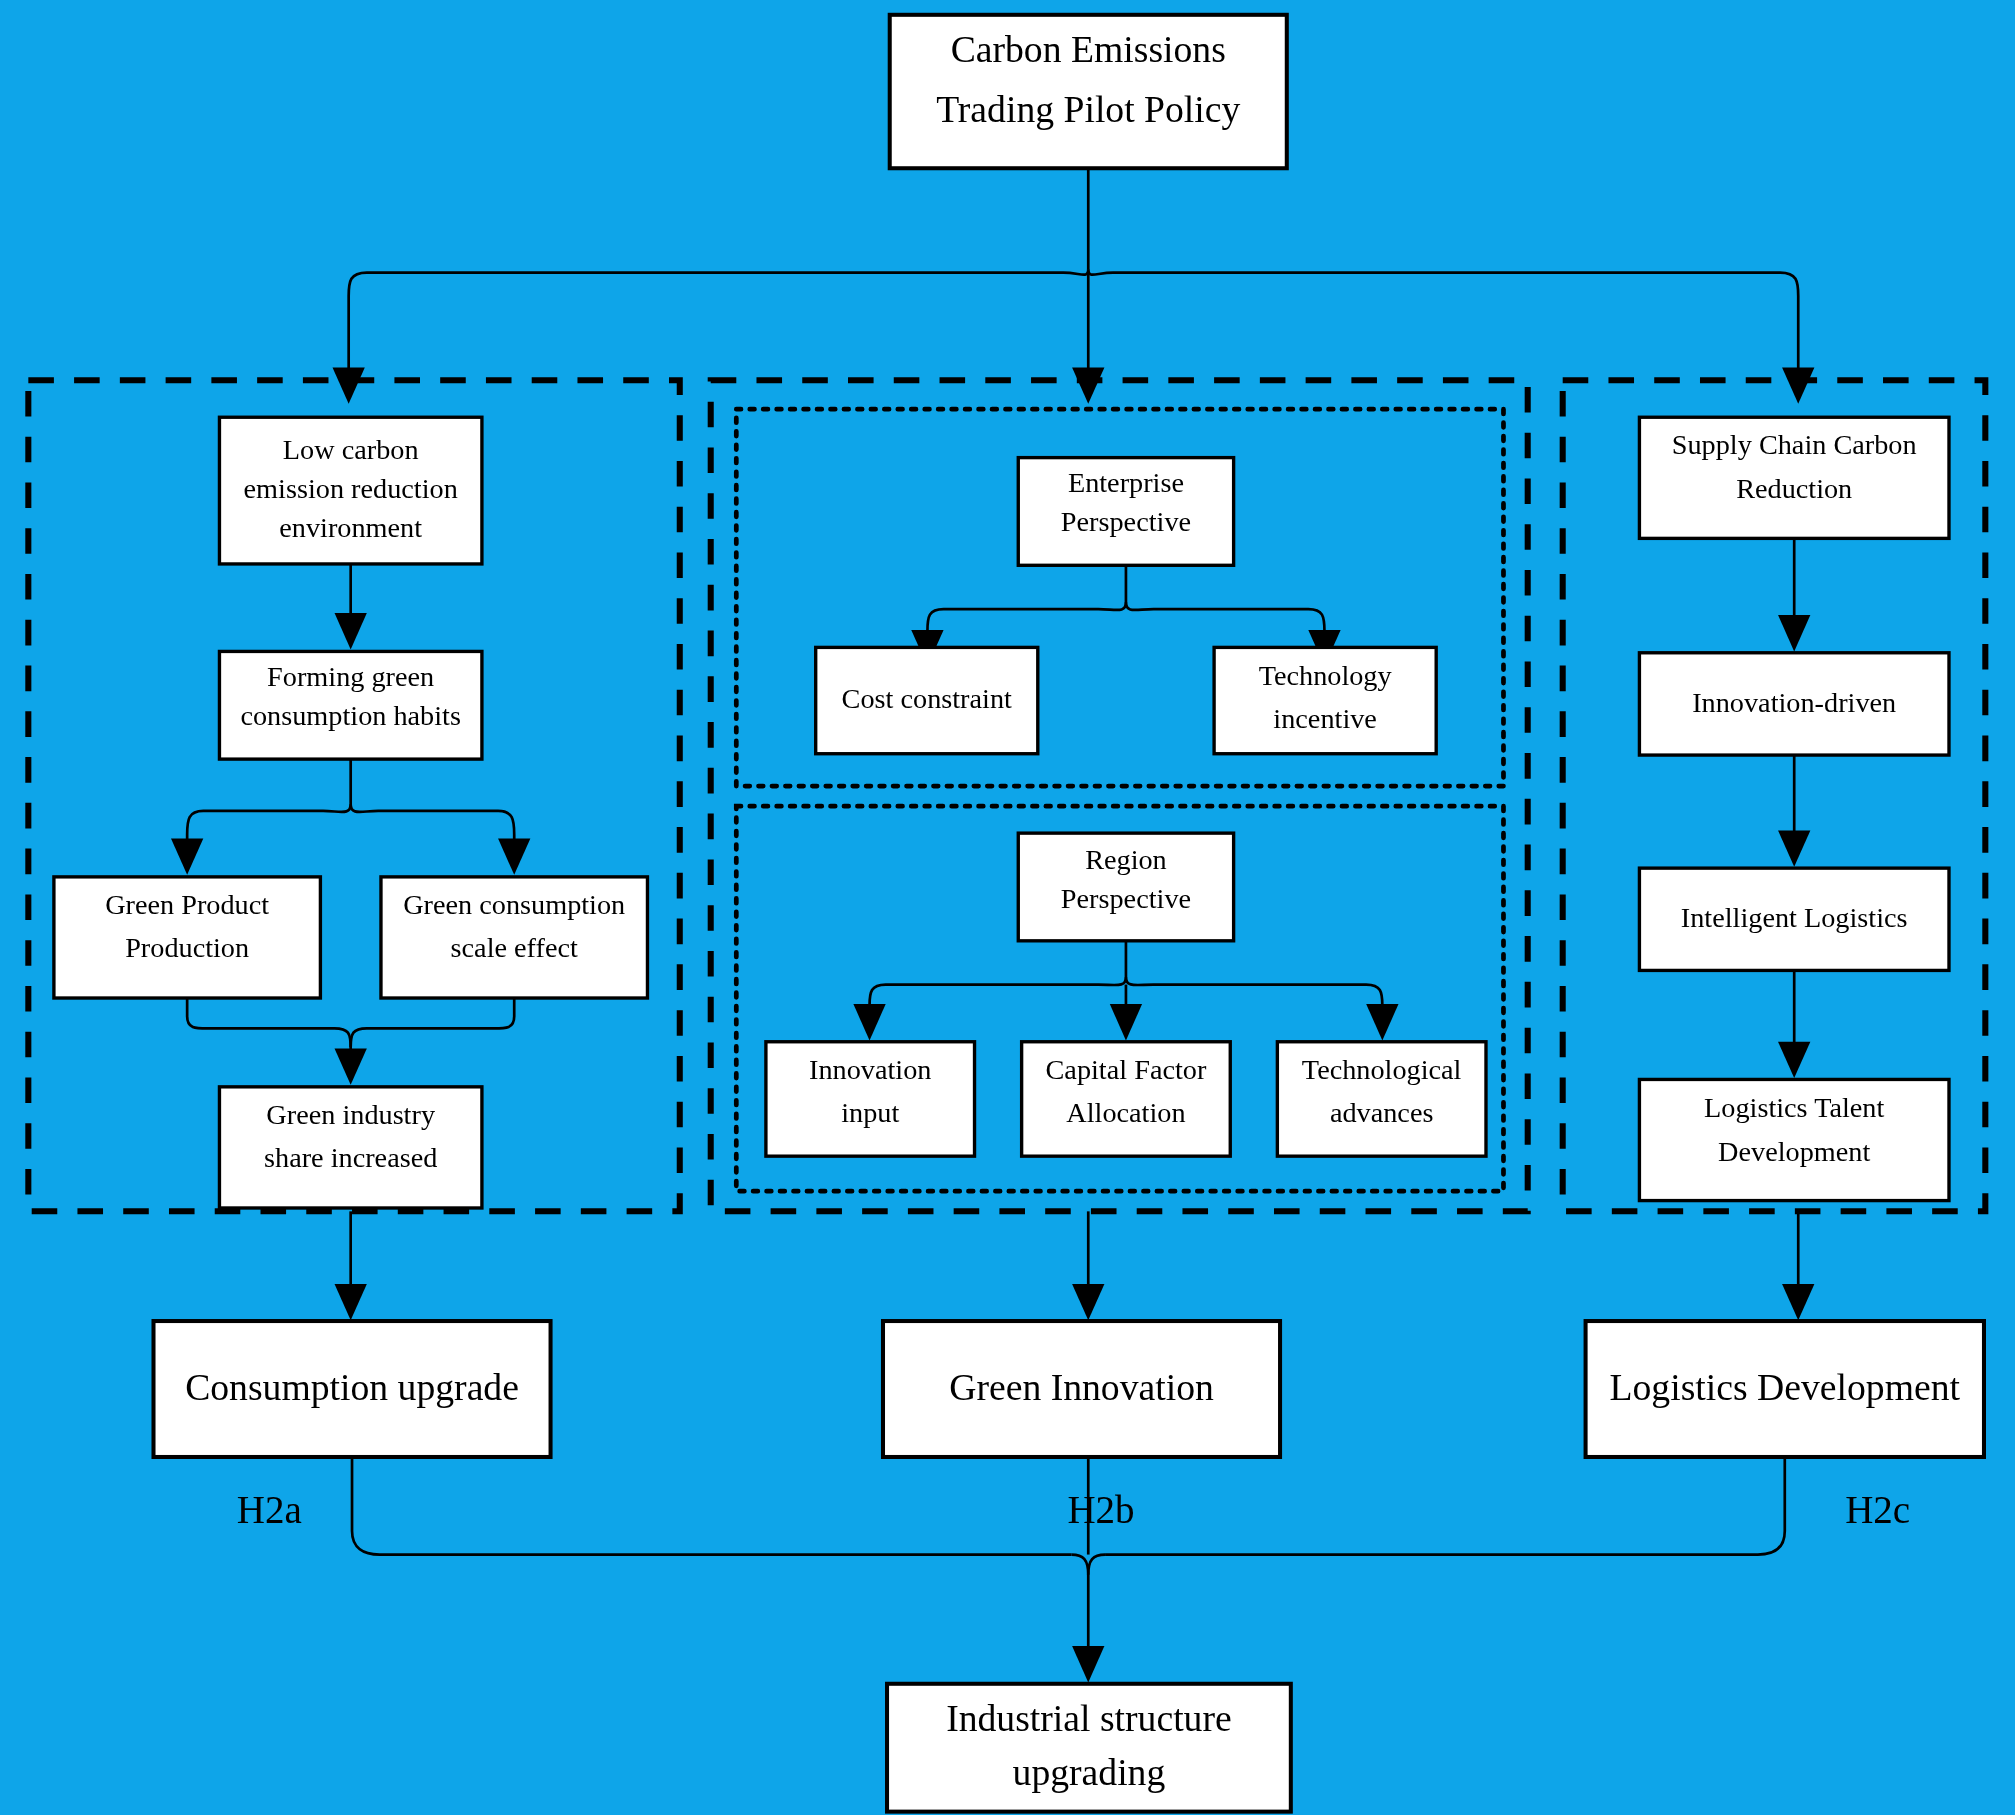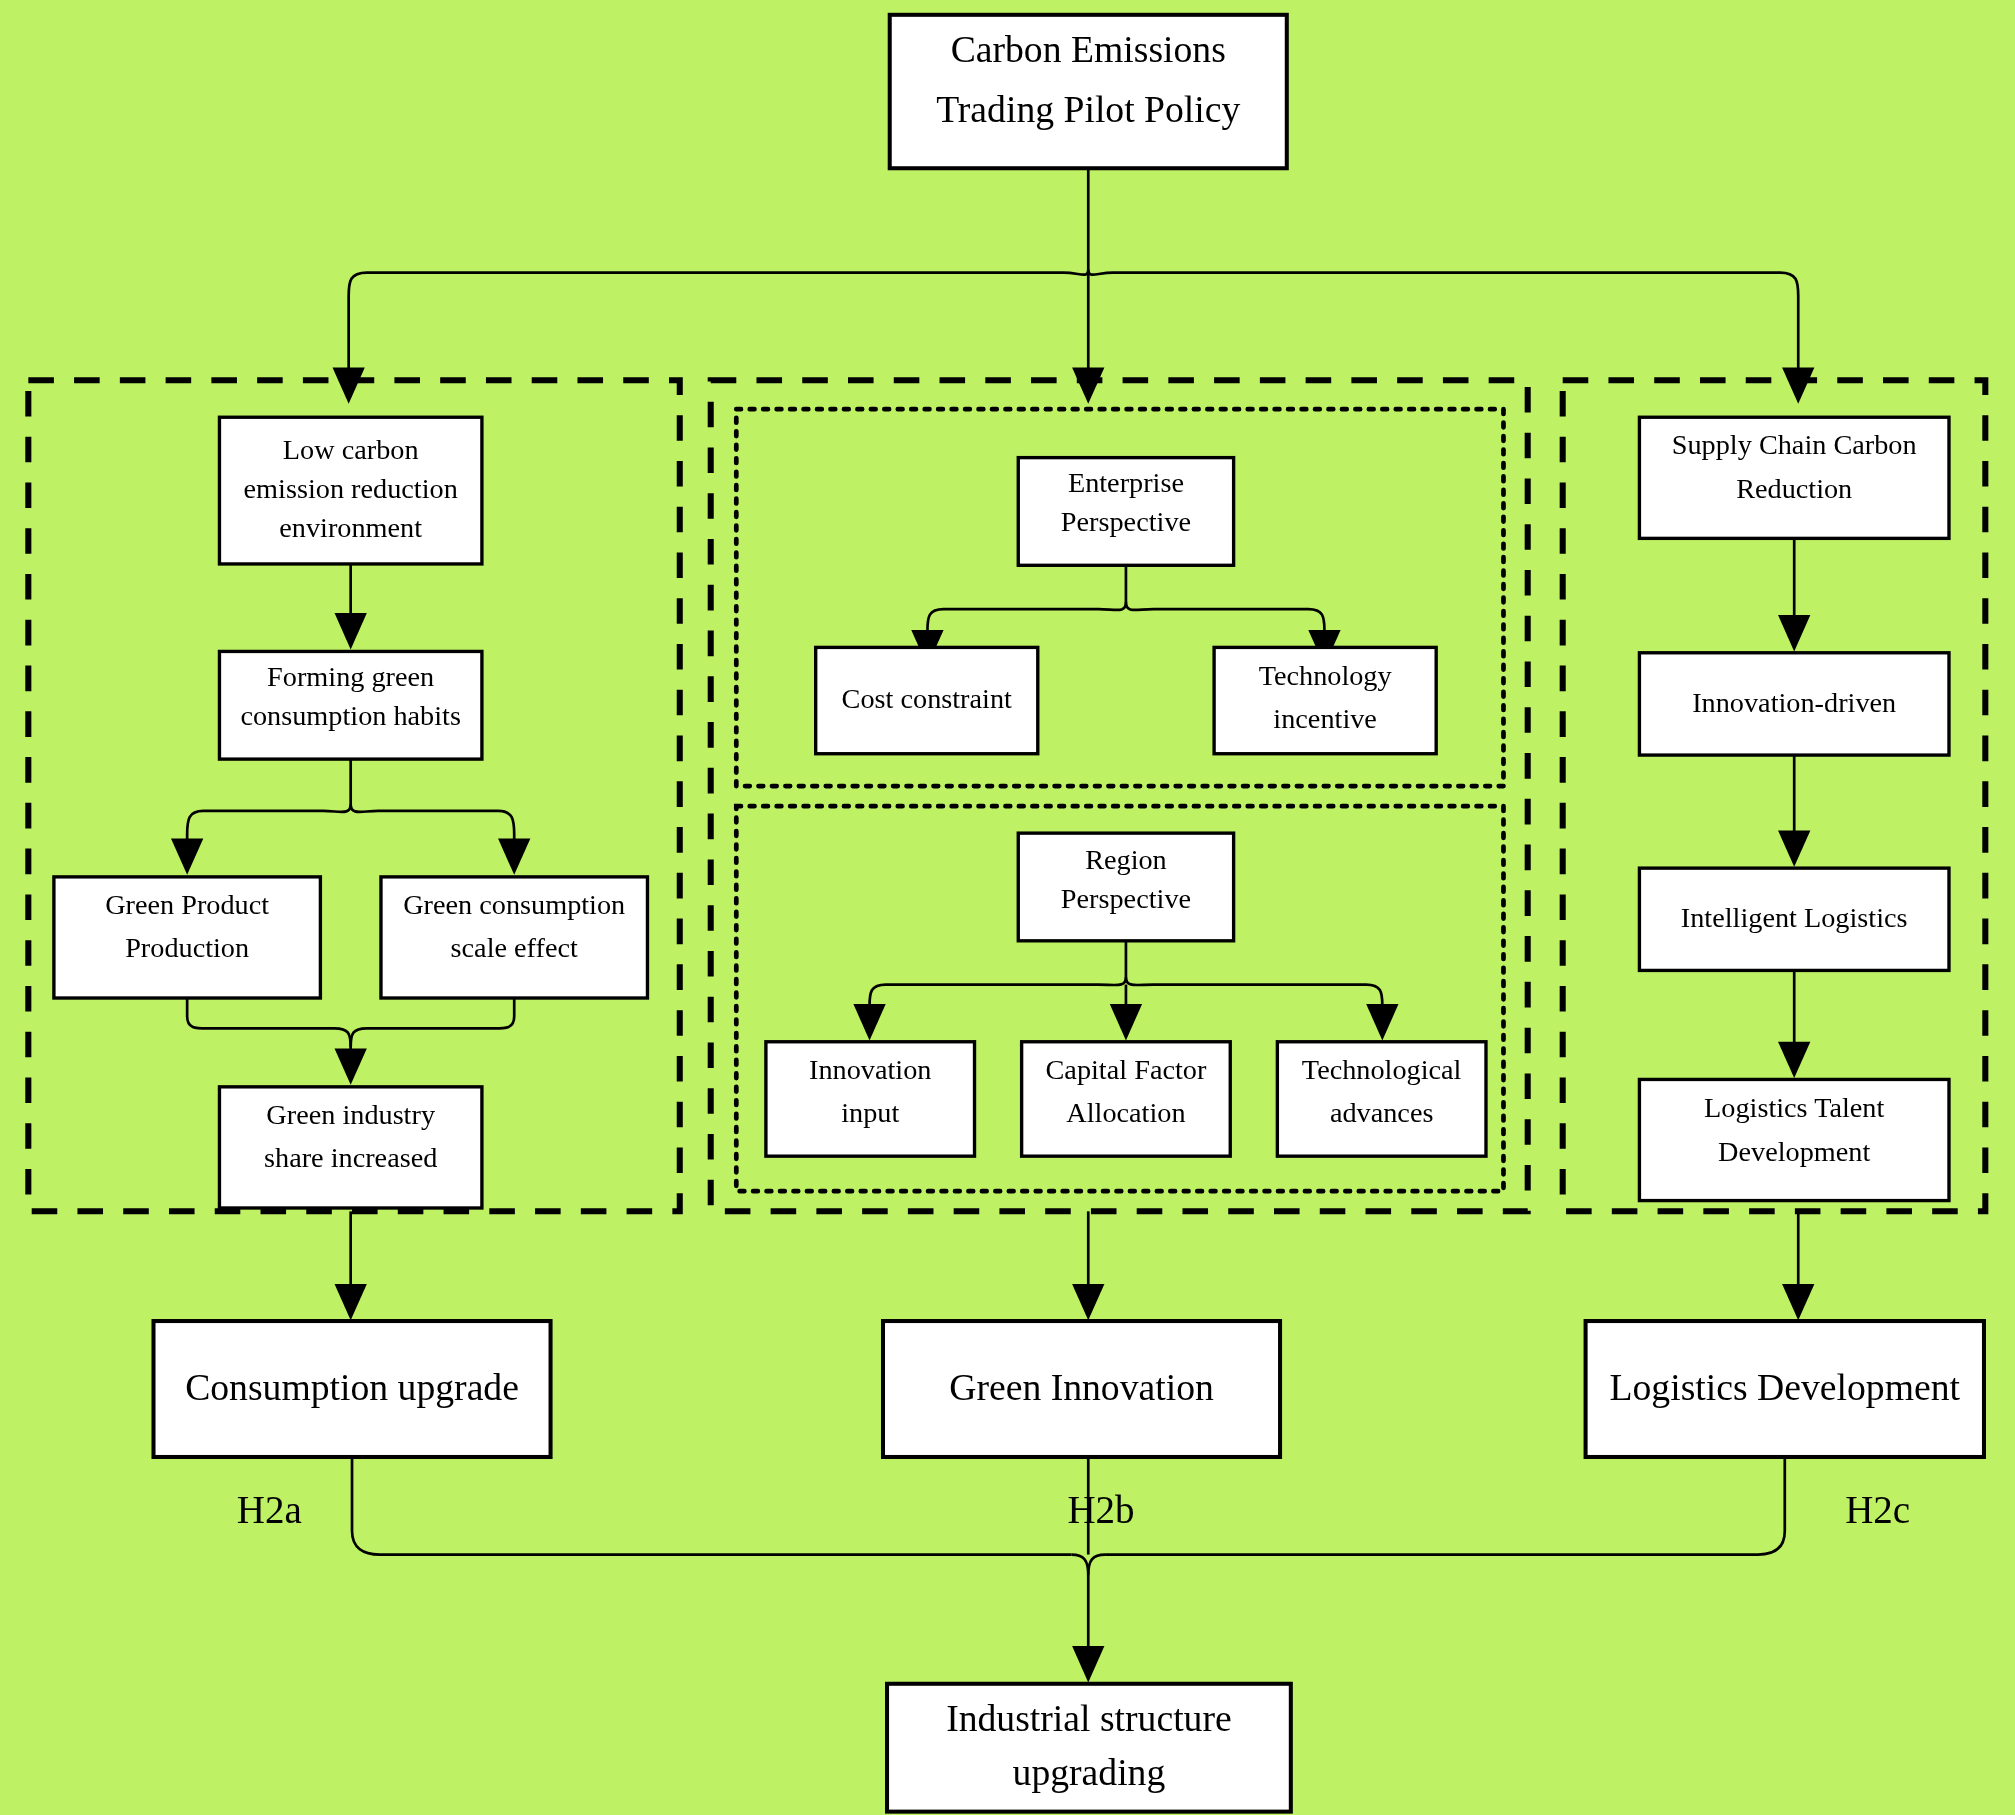--- a/index.html
+++ b/index.html
@@ -4,21 +4,21 @@
 <style>
   html, body {
     margin: 0;
     padding: 0;
     background: #ffffff;
   }
   #stage {
     position: relative;
     width: 2015px;
     height: 1815px;
-    background: #bef264;
+    background: #0ea5e9;
     font-family: "Liberation Serif", "DejaVu Serif", serif;
   }
   svg#diagram {
     position: absolute;
     inset: 0;
     width: 2015px;
     height: 1815px;
     display: block;
   }
   .node-rect {

